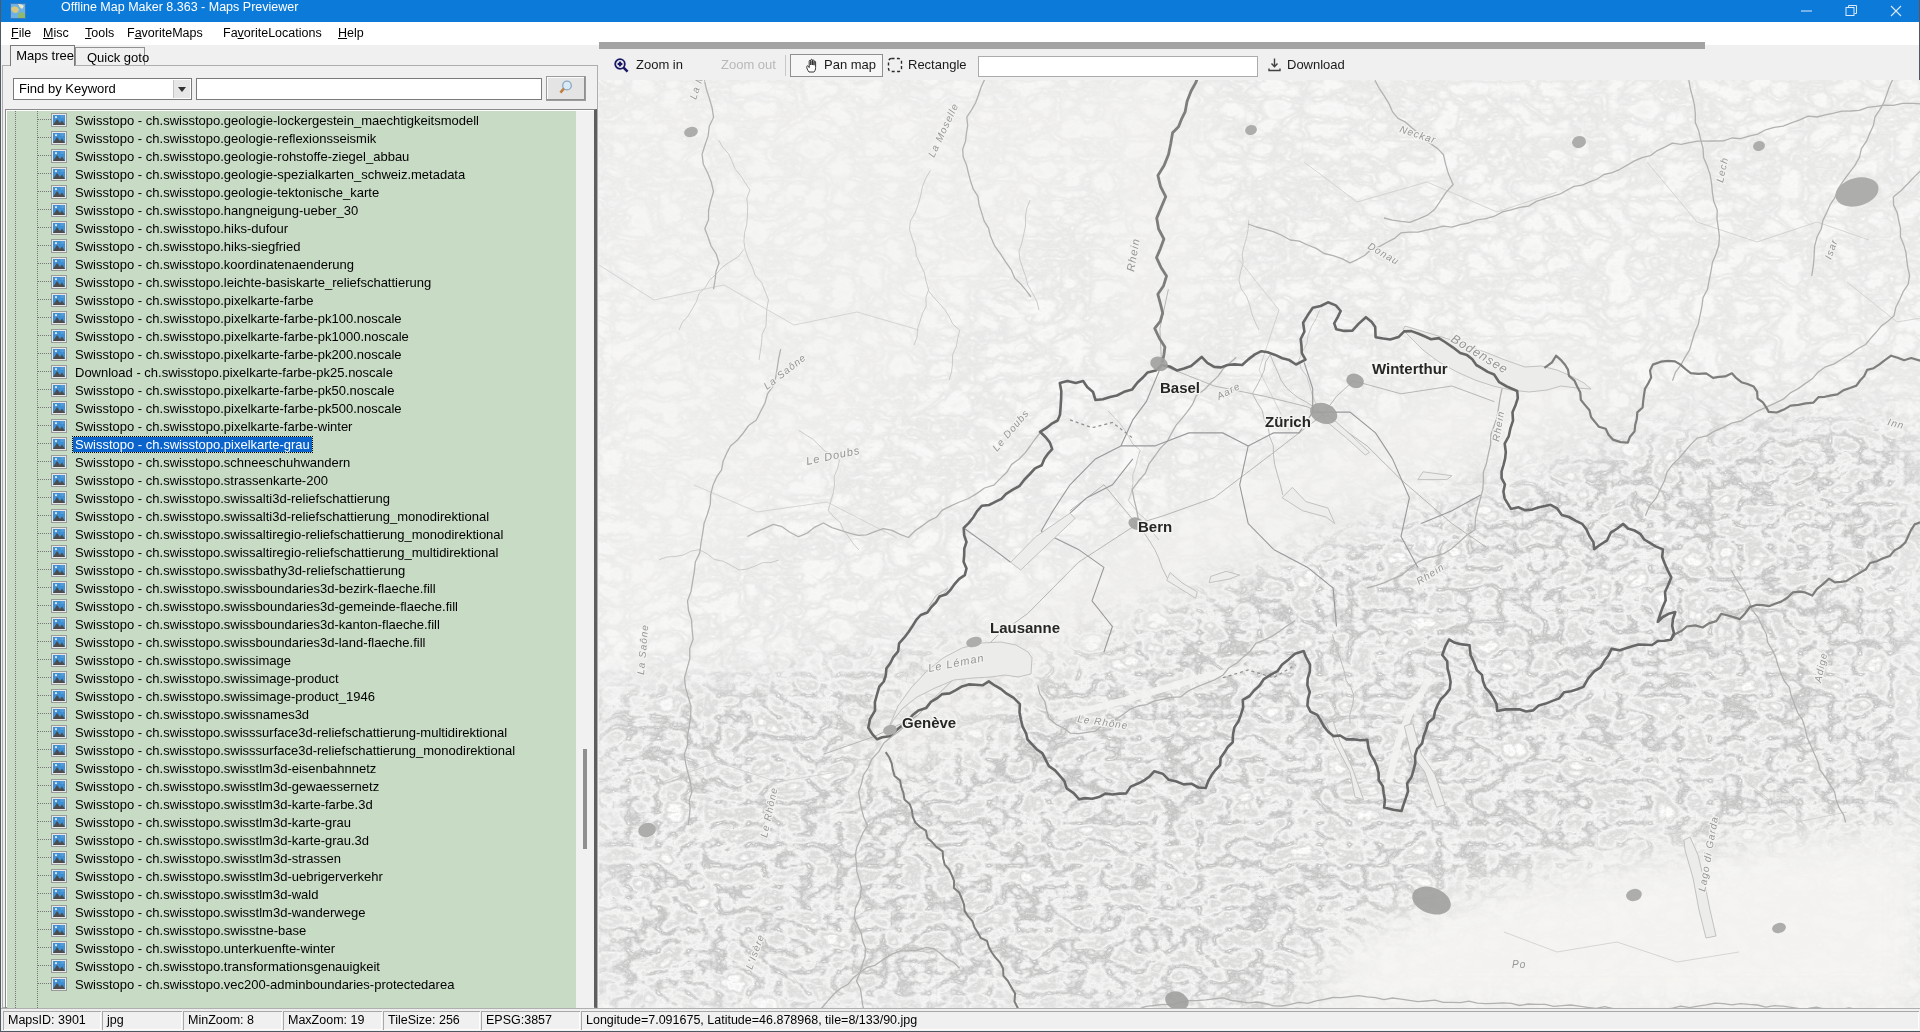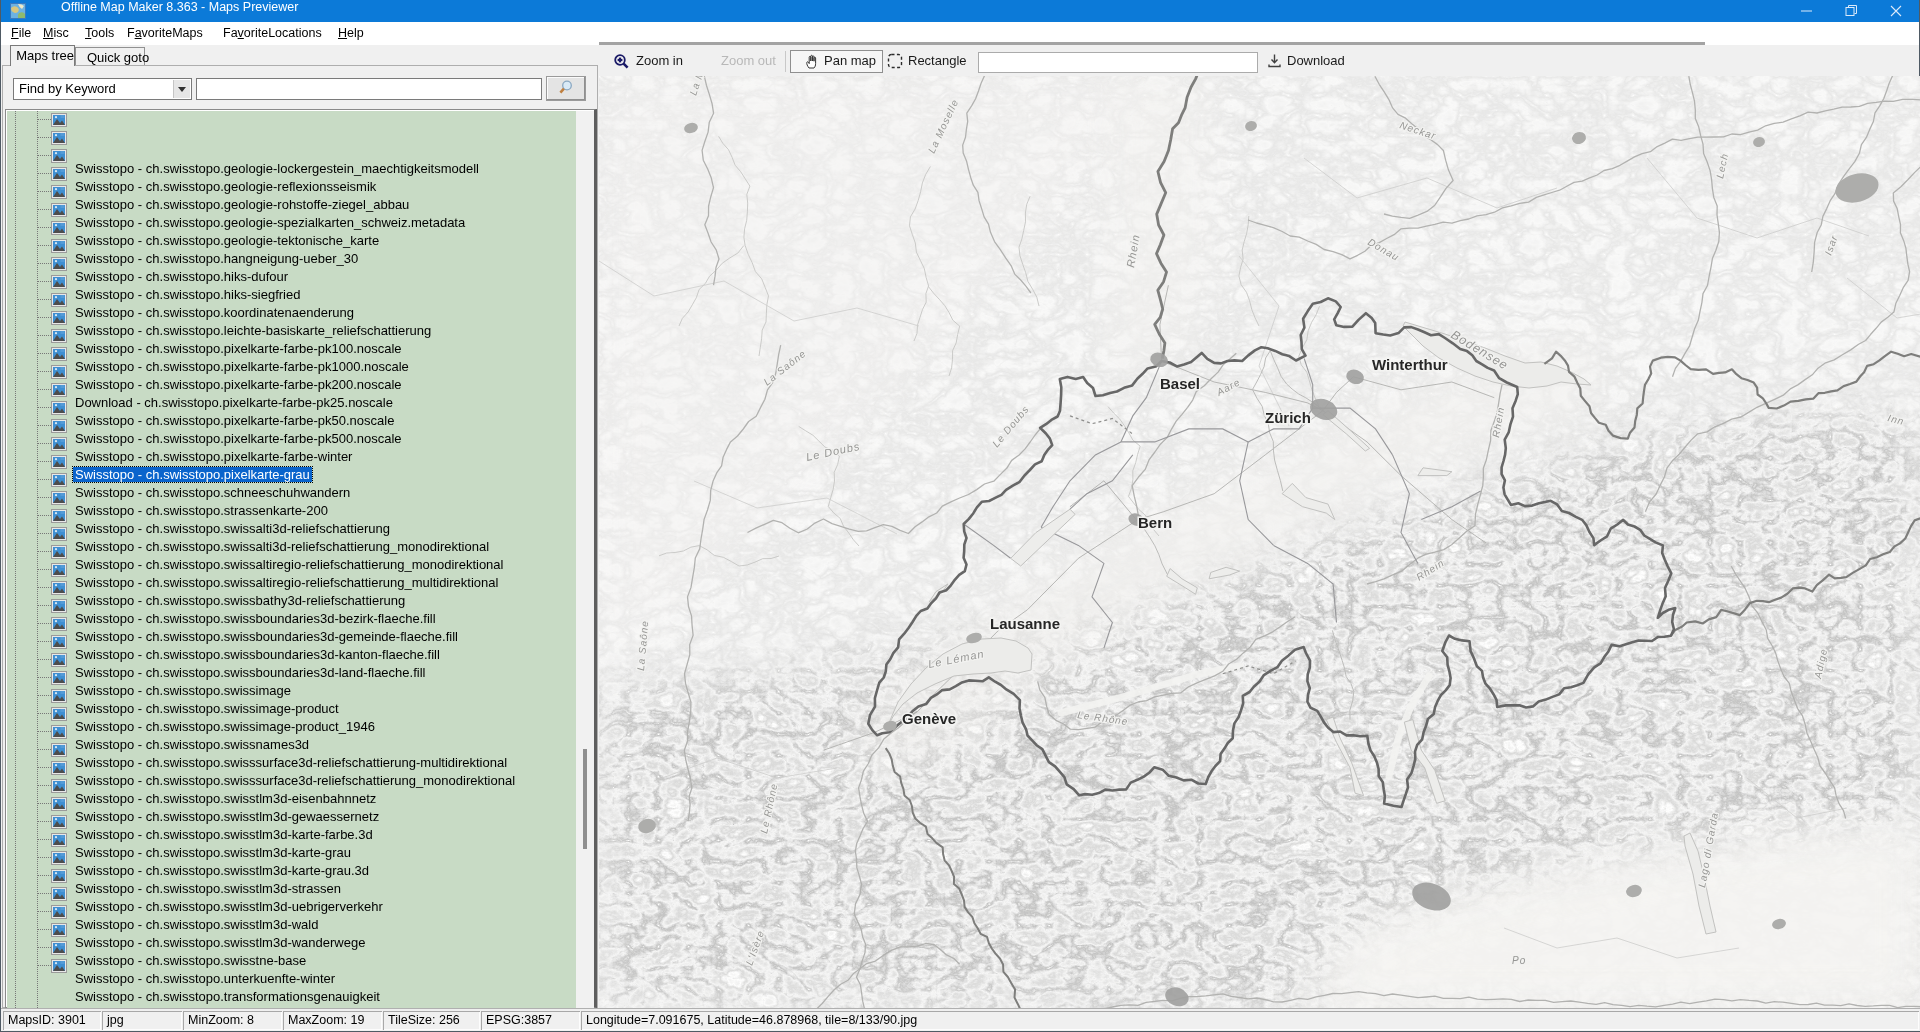--- a/index.html
+++ b/index.html
@@ -22,27 +22,27 @@
 #combo .lbl { position:absolute; left:5px; top:2px; }
 #combo .cb { position:absolute; right:1px; top:1px; bottom:1px; width:17px; background:#e6e6e6; border-left:1px solid #c5c5c5; }
 #combo .ar { position:absolute; right:5px; top:8px; width:0; height:0; border:4px solid transparent; border-top:5px solid #303030; }
 #sinput { position:absolute; left:194px; top:33px; width:346px; height:22px; background:#fff; border:1px solid #7a7a7a; }
 #sbtn { position:absolute; left:544px; top:31px; width:40px; height:25px; background:#e4e4e4; border:1px solid #9a9a9a; box-shadow:inset -1px -1px 0 #8f8f8f, inset 1px 1px 0 #fbfbfb; }
 #list { position:absolute; left:3px; top:64px; width:592px; height:899px; background:#fff; border:1px solid #8a8a8a; border-right:3px solid #5e5e5e; }
 #green { position:absolute; left:1px; top:1px; width:570px; height:897px; background:#c8dbc5; overflow:hidden; }
 .trow { position:relative; height:18px; white-space:nowrap; }
 .tln { position:absolute; left:30px; top:8px; width:16px; border-top:1px dotted #777; }
 .ti { position:absolute; left:44px; top:1px; }
-.tt { position:absolute; left:66px; top:1.5px; font-size:13px; color:#000; padding:0 2px;margin-top:48px; }
+.tt { position:absolute; left:66px; top:1.5px; font-size:13px; color:#000; padding:0 2px; }
 .tt.sel { background:#0a64cc; color:#fff; outline:1px dotted #000; }
 .vdots { position:absolute; top:0; bottom:0; width:1px; background-image:linear-gradient(#777 1px, transparent 1px); background-size:1px 2px; }
 #sb { position:absolute; left:570px; top:1px; width:18px; height:897px; background:#f1f1f1; }
 #sb .th { position:absolute; left:7px; top:638px; width:4px; height:100px; background:#8f8f8f; }
 
-#rp { position:absolute; left:598px; top:42px; width:1106px; height:966px; background:#f0f0f0; border-top:3px solid #a3a3a3; }
+#rp { position:absolute; left:598px; top:42px; width:1106px; height:966px; background:#f0f0f0; border-top:7px solid #a3a3a3; }
 #tbar { position:absolute; left:0; top:1px; width:100%; height:30px; background:#f0f0f0; font-size:13px; color:#1a1a1a; }
 #tbar .it { position:absolute; top:7px; }
 #map { position:absolute; left:0; top:31px; width:1322px; height:935px; }
 
 #status { position:absolute; left:0; top:1008px; width:1920px; height:23px; background:#f0f0f0; border-top:1px solid #b0b0b0; font-size:12.5px; color:#000; }
 .sc { position:absolute; top:2px; height:19px; box-shadow:inset 1px 1px 0 #a8a8a8, inset -1px -1px 0 #fdfdfd; padding:2px 5px 0 5px; }
 </style></head><body>
 <div id="win">
 <div id="title">
  <svg id="ticon" width="16" height="16" viewBox="0 0 16 16">
@@ -192,20 +192,31 @@
 <div class="trow">
             <span class="tln"></span>
             <svg class="ti" width="16" height="16" viewBox="0 0 16 16">
               <rect x="0.5" y="1.5" width="15" height="13" fill="#e8e8e8" stroke="#9a9a9a"></rect>
               <rect x="2" y="3" width="12" height="10" fill="#3f8fd2"></rect>
               <circle cx="5" cy="5.2" r="1.1" fill="#dce9f4"></circle>
               <path d="M2 13 L6 7 L9 11 L11 8.5 L14 13 Z" fill="#4d4d4d"></path>
               <path d="M9.5,3 h4 v3 h-4 z" fill="#5ea0d8" opacity="0.7"></path>
             </svg>
             <span class="tt">Swisstopo - ch.swisstopo.leichte-basiskarte_reliefschattierung</span>
+          </div>
+<div class="trow">
+            <span class="tln"></span>
+            <svg class="ti" width="16" height="16" viewBox="0 0 16 16">
+              <rect x="0.5" y="1.5" width="15" height="13" fill="#e8e8e8" stroke="#9a9a9a"></rect>
+              <rect x="2" y="3" width="12" height="10" fill="#3f8fd2"></rect>
+              <circle cx="5" cy="5.2" r="1.1" fill="#dce9f4"></circle>
+              <path d="M2 13 L6 7 L9 11 L11 8.5 L14 13 Z" fill="#4d4d4d"></path>
+              <path d="M9.5,3 h4 v3 h-4 z" fill="#5ea0d8" opacity="0.7"></path>
+            </svg>
+            <span class="tt">Swisstopo - ch.swisstopo.pixelkarte-farbe</span>
           </div>
 <div class="trow">
             <span class="tln"></span>
             <svg class="ti" width="16" height="16" viewBox="0 0 16 16">
               <rect x="0.5" y="1.5" width="15" height="13" fill="#e8e8e8" stroke="#9a9a9a"></rect>
               <rect x="2" y="3" width="12" height="10" fill="#3f8fd2"></rect>
               <circle cx="5" cy="5.2" r="1.1" fill="#dce9f4"></circle>
               <path d="M2 13 L6 7 L9 11 L11 8.5 L14 13 Z" fill="#4d4d4d"></path>
               <path d="M9.5,3 h4 v3 h-4 z" fill="#5ea0d8" opacity="0.7"></path>
             </svg>

